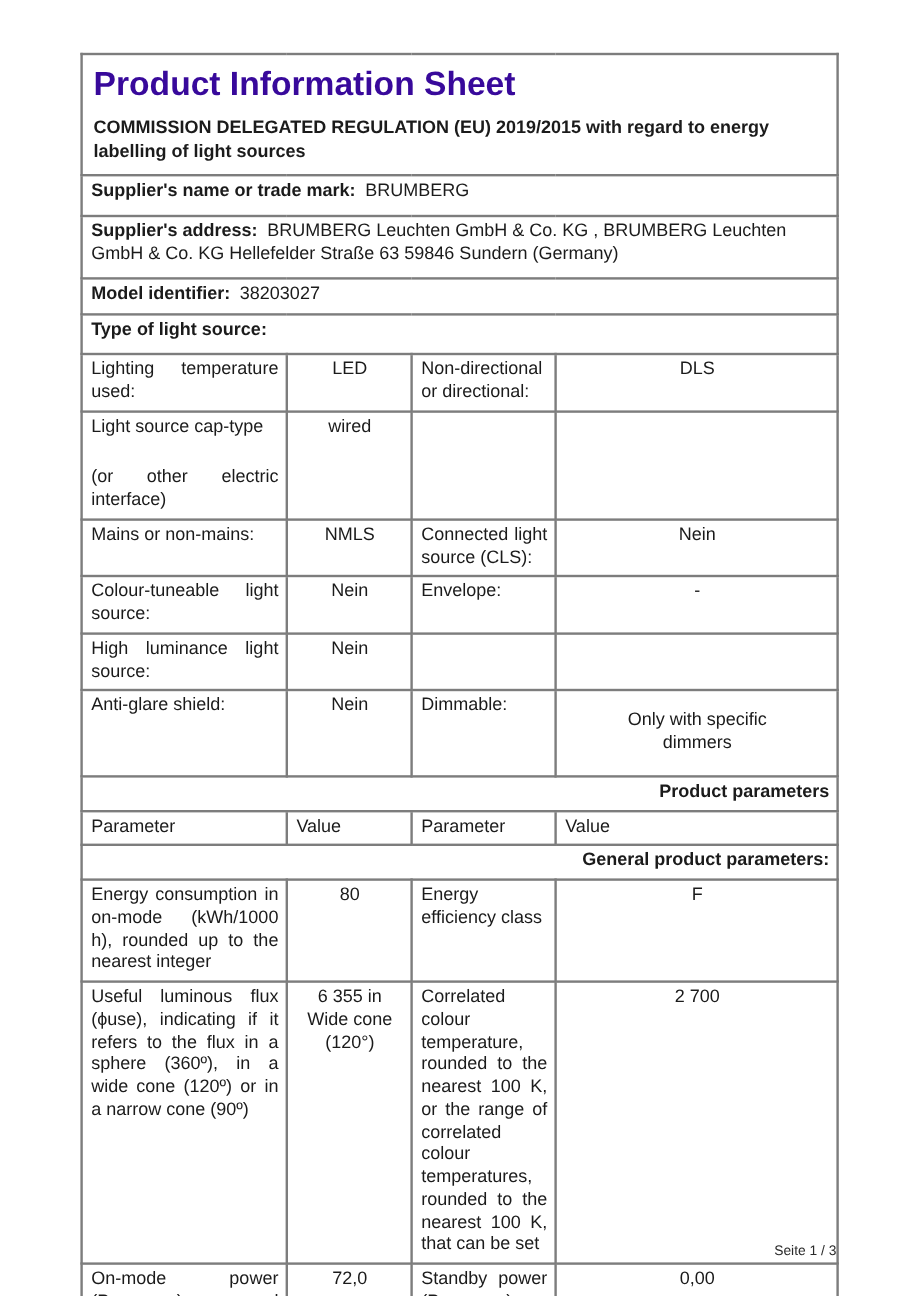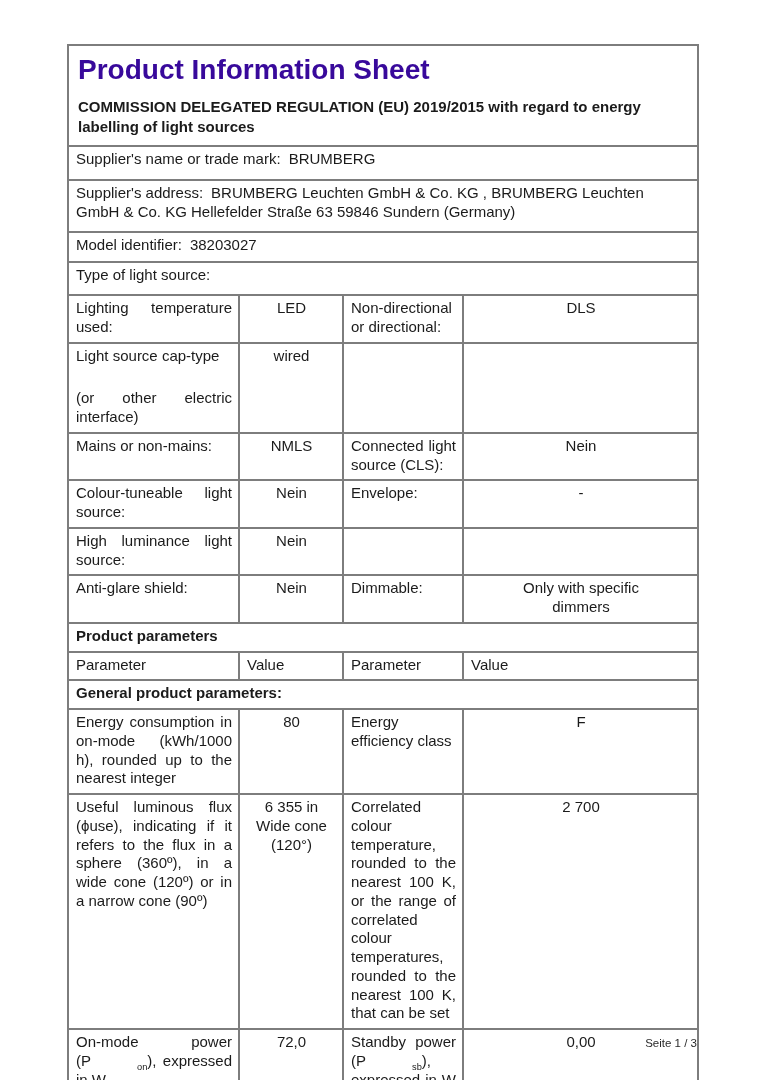--- a/index.html
+++ b/index.html
@@ -37,28 +37,28 @@
     font-weight: 700;
     color: #38099b;
     letter-spacing: 0px;
   }
   .regulation {
     margin: 0 0 4px 2px;
     font-size: 15px;
     line-height: 1.3;
     font-weight: bold;
   }
-  .lbl { font-weight: 400; }
+  .lbl { font-weight: 700; }
   .val-inline { margin-left: 8px; }
   .label-cell { text-align: justify; }
   .value-cell { text-align: center; }
-  .value-cell .vwrap { display: block; margin: 0 auto; }
+  .value-cell .vwrap { display: block; margin: 12px auto; }
   .value-cell .vwrap.narrow { max-width: 120px; }
   .section-head {
-    text-align: left;
+    text-align: right;
     font-weight: 700;
   }
   .line2 { margin-top: 24px; }
   sub { font-size: 0.62em; line-height: 0; margin-left: 46px; }
   .footer {
     position: absolute;
     left: 67px;
     top: 1037px;
     width: 630px;
     text-align: right;

